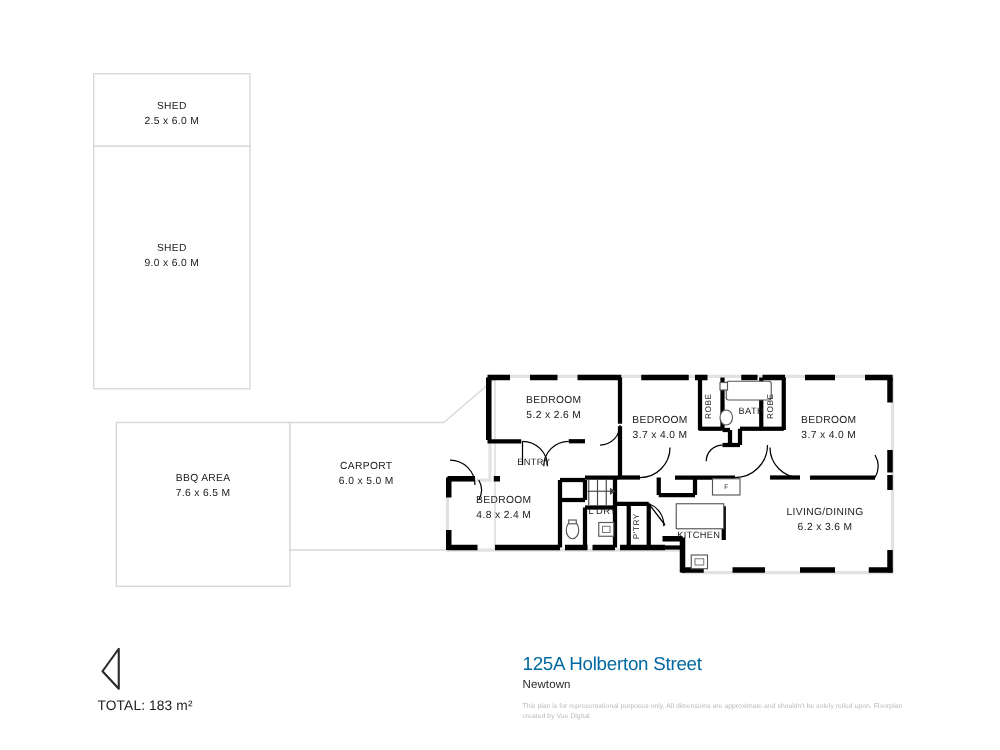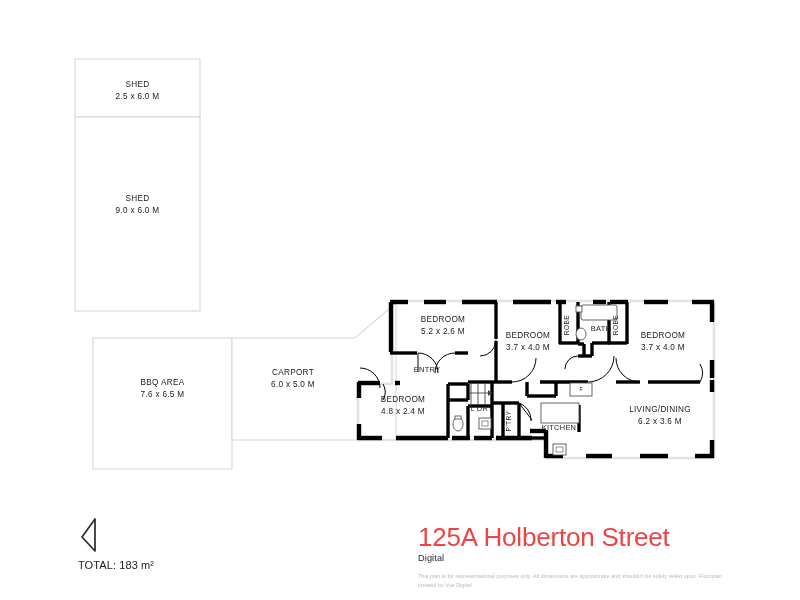--- a/index.html
+++ b/index.html
@@ -56,22 +56,22 @@
   .stairline { stroke: #444444; stroke-width: 0.9; fill: none; }
 
   #title-block {
     position: absolute;
     left: 418px;
     top: 524px;
     width: 340px;
   }
   #address-line {
     font-family: "Liberation Sans", sans-serif;
-    font-size: 26px;
-    color: #ef4444;
+    font-size: 15px;
+    color: #0369a1;
     letter-spacing: -0.2px;
     line-height: 1.05;
     white-space: nowrap;
   }
   #suburb-line {
     font-family: "Liberation Sans", sans-serif;
     font-size: 9.2px;
     color: #2a2a2a;
     margin-top: 2px;
     letter-spacing: 0.1px;
@@ -303,17 +303,17 @@
 
   <div id="north-block">
     <svg id="north-arrow" width="34" height="38" viewBox="0 0 34 38">
       <path d="M 17 3 L 17 35 L 4 21 Z" fill="none" stroke="#2a2a2a" stroke-width="1.7" stroke-linejoin="round"></path>
     </svg>
     <div id="total-area">TOTAL: 183 m²</div>
   </div>
 
   <div id="title-block">
     <div id="address-line">125A Holberton Street</div>
-    <div id="suburb-line">Digital</div>
+    <div id="suburb-line">Newtown</div>
     <div id="disclaimer">This plan is for representational purposes only. All dimensions are approximate and shouldn't be solely relied upon. Floorplan created by Vue Digital.</div>
   </div>
 
 </div>
 
 </body></html>

